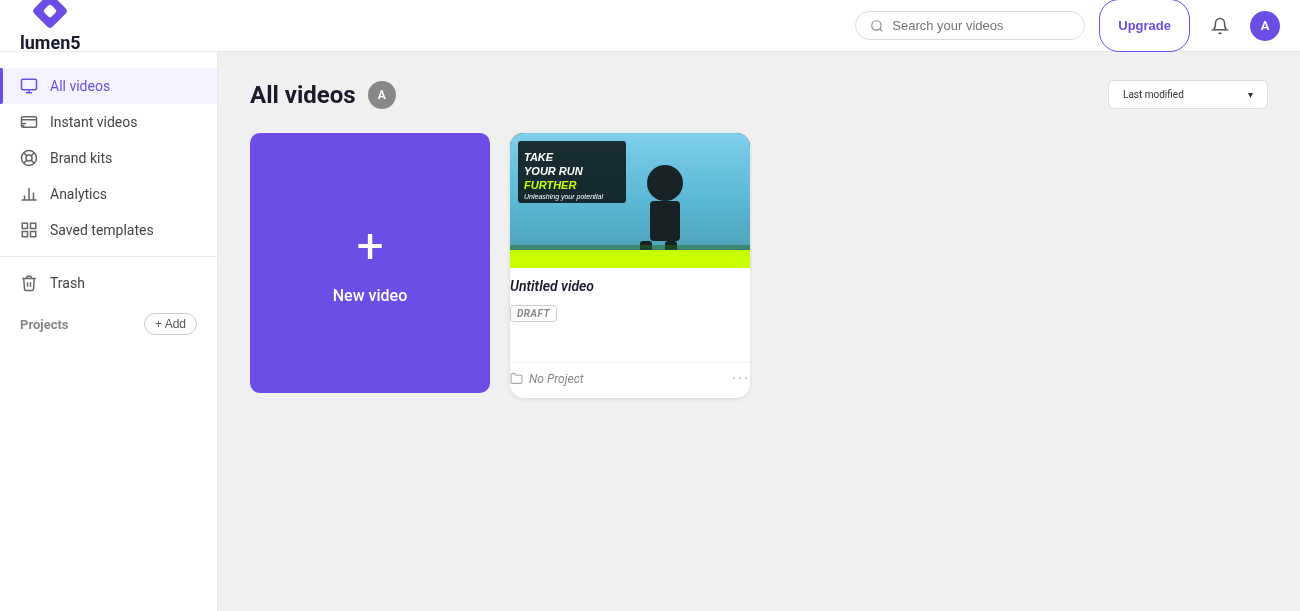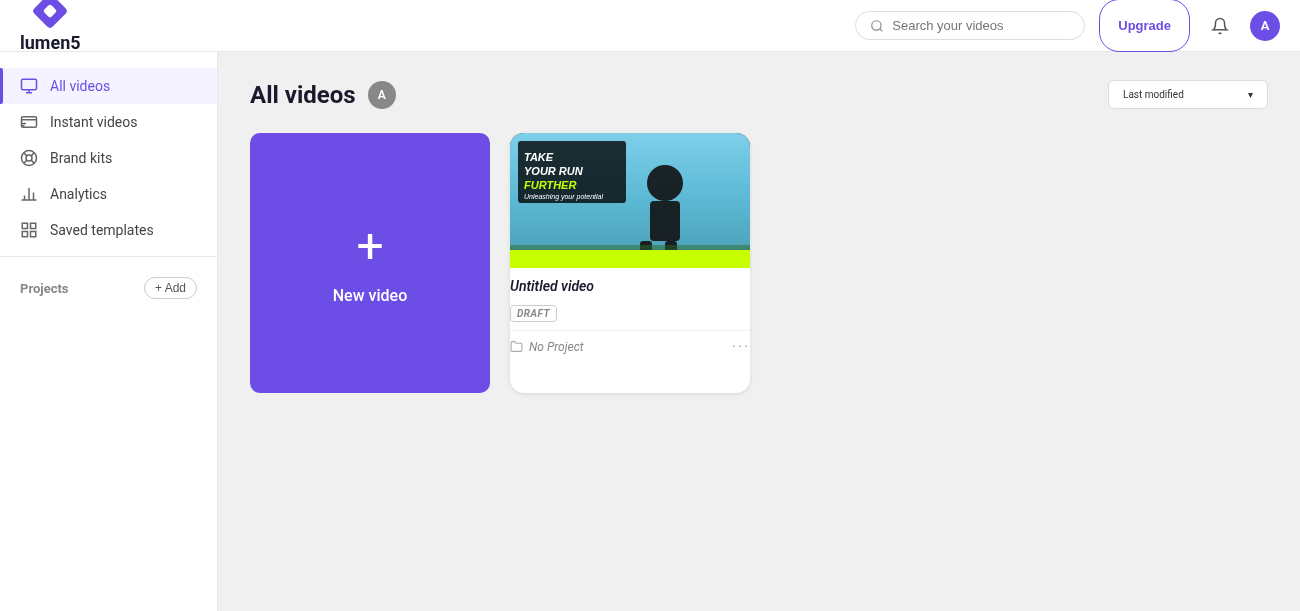--- a/index.html
+++ b/index.html
@@ -124,21 +124,21 @@
     }
     .video-info { padding: 10px 0; }
     .video-title { font-size: 14px; font-weight: 600; color: #1a1a2e; margin-bottom: 8px; }
     .video-badge {
       display: inline-block; font-size: 10px; font-weight: 700;
       color: #888; border: 1.5px solid #ccc; border-radius: 4px;
       padding: 2px 6px; letter-spacing: 0.5px; margin-bottom: 8px;
     }
     .video-footer {
       display: flex; align-items: center; justify-content: space-between;
-      padding-top: 6px; border-top: 1px solid #f0f0f0;
+      padding-top: 6px; border-top: 1px solid #f0f0f0; margin-top: 32px;
     }
     .video-project { display: flex; align-items: center; gap: 6px; font-size: 12px; color: #888; }
     .three-dots { color: #aaa; font-size: 16px; cursor: pointer; letter-spacing: 2px; }
   </style>
 </head>
 <body>
 
 <header class="header">
   <div class="logo">
     <div class="logo-diamond">
@@ -214,20 +214,30 @@
       <svg width="18" height="18" viewBox="0 0 24 24" fill="none" stroke="#666" stroke-width="2">
         <rect x="3" y="3" width="7" height="7"></rect>
         <rect x="14" y="3" width="7" height="7"></rect>
         <rect x="3" y="14" width="7" height="7"></rect>
         <rect x="14" y="14" width="7" height="7"></rect>
       </svg>
       <span>Saved templates</span>
     </div>
     <hr class="sidebar-divider">
 
+    <div class="sidebar-item">
+      <svg width="18" height="18" viewBox="0 0 24 24" fill="none" stroke="#666" stroke-width="2">
+        <polyline points="3 6 5 6 21 6"></polyline>
+        <path d="M19 6l-1 14a2 2 0 0 1-2 2H8a2 2 0 0 1-2-2L5 6"></path>
+        <path d="M10 11v6"></path>
+        <path d="M14 11v6"></path>
+        <path d="M9 6V4a1 1 0 0 1 1-1h4a1 1 0 0 1 1 1v2"></path>
+      </svg>
+      <span>Trash</span>
+    </div>
 
     <div class="sidebar-section">
       <span class="sidebar-section-label">Projects</span>
       <button class="add-btn">+ Add</button>
     </div>
   </nav>
 
   <main class="main">
     <div class="main-header">
       <div class="main-title-area">

